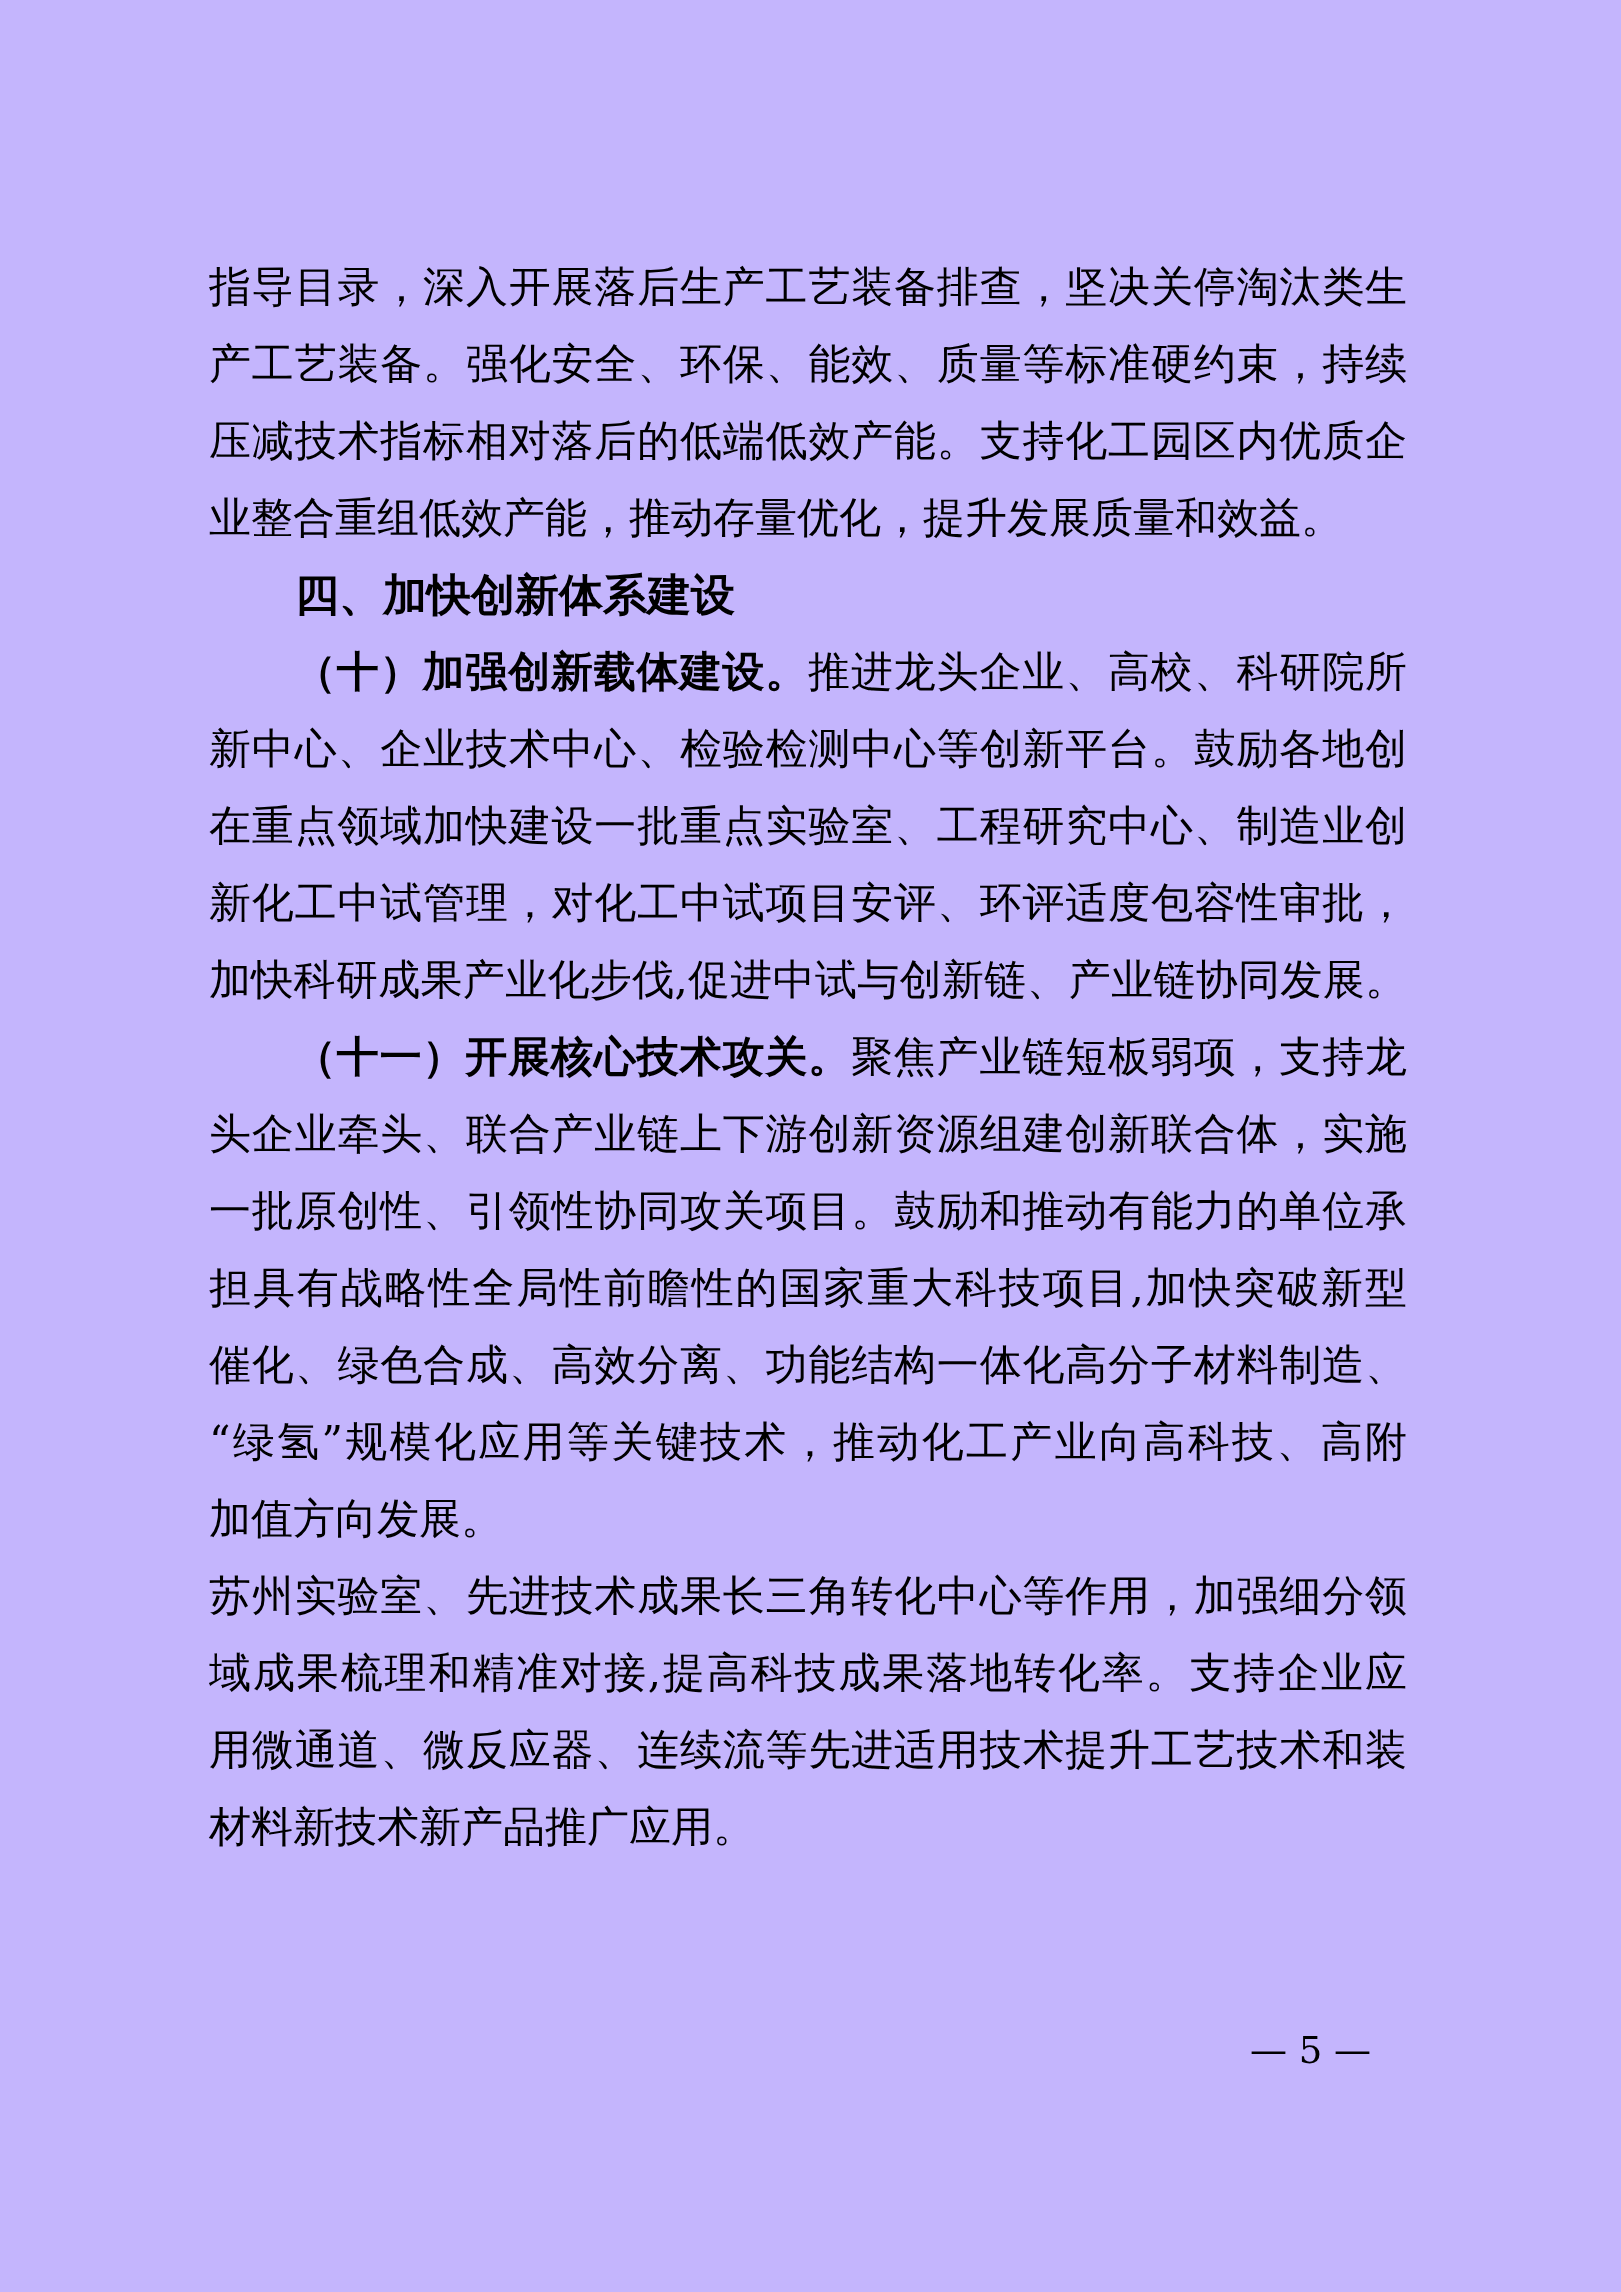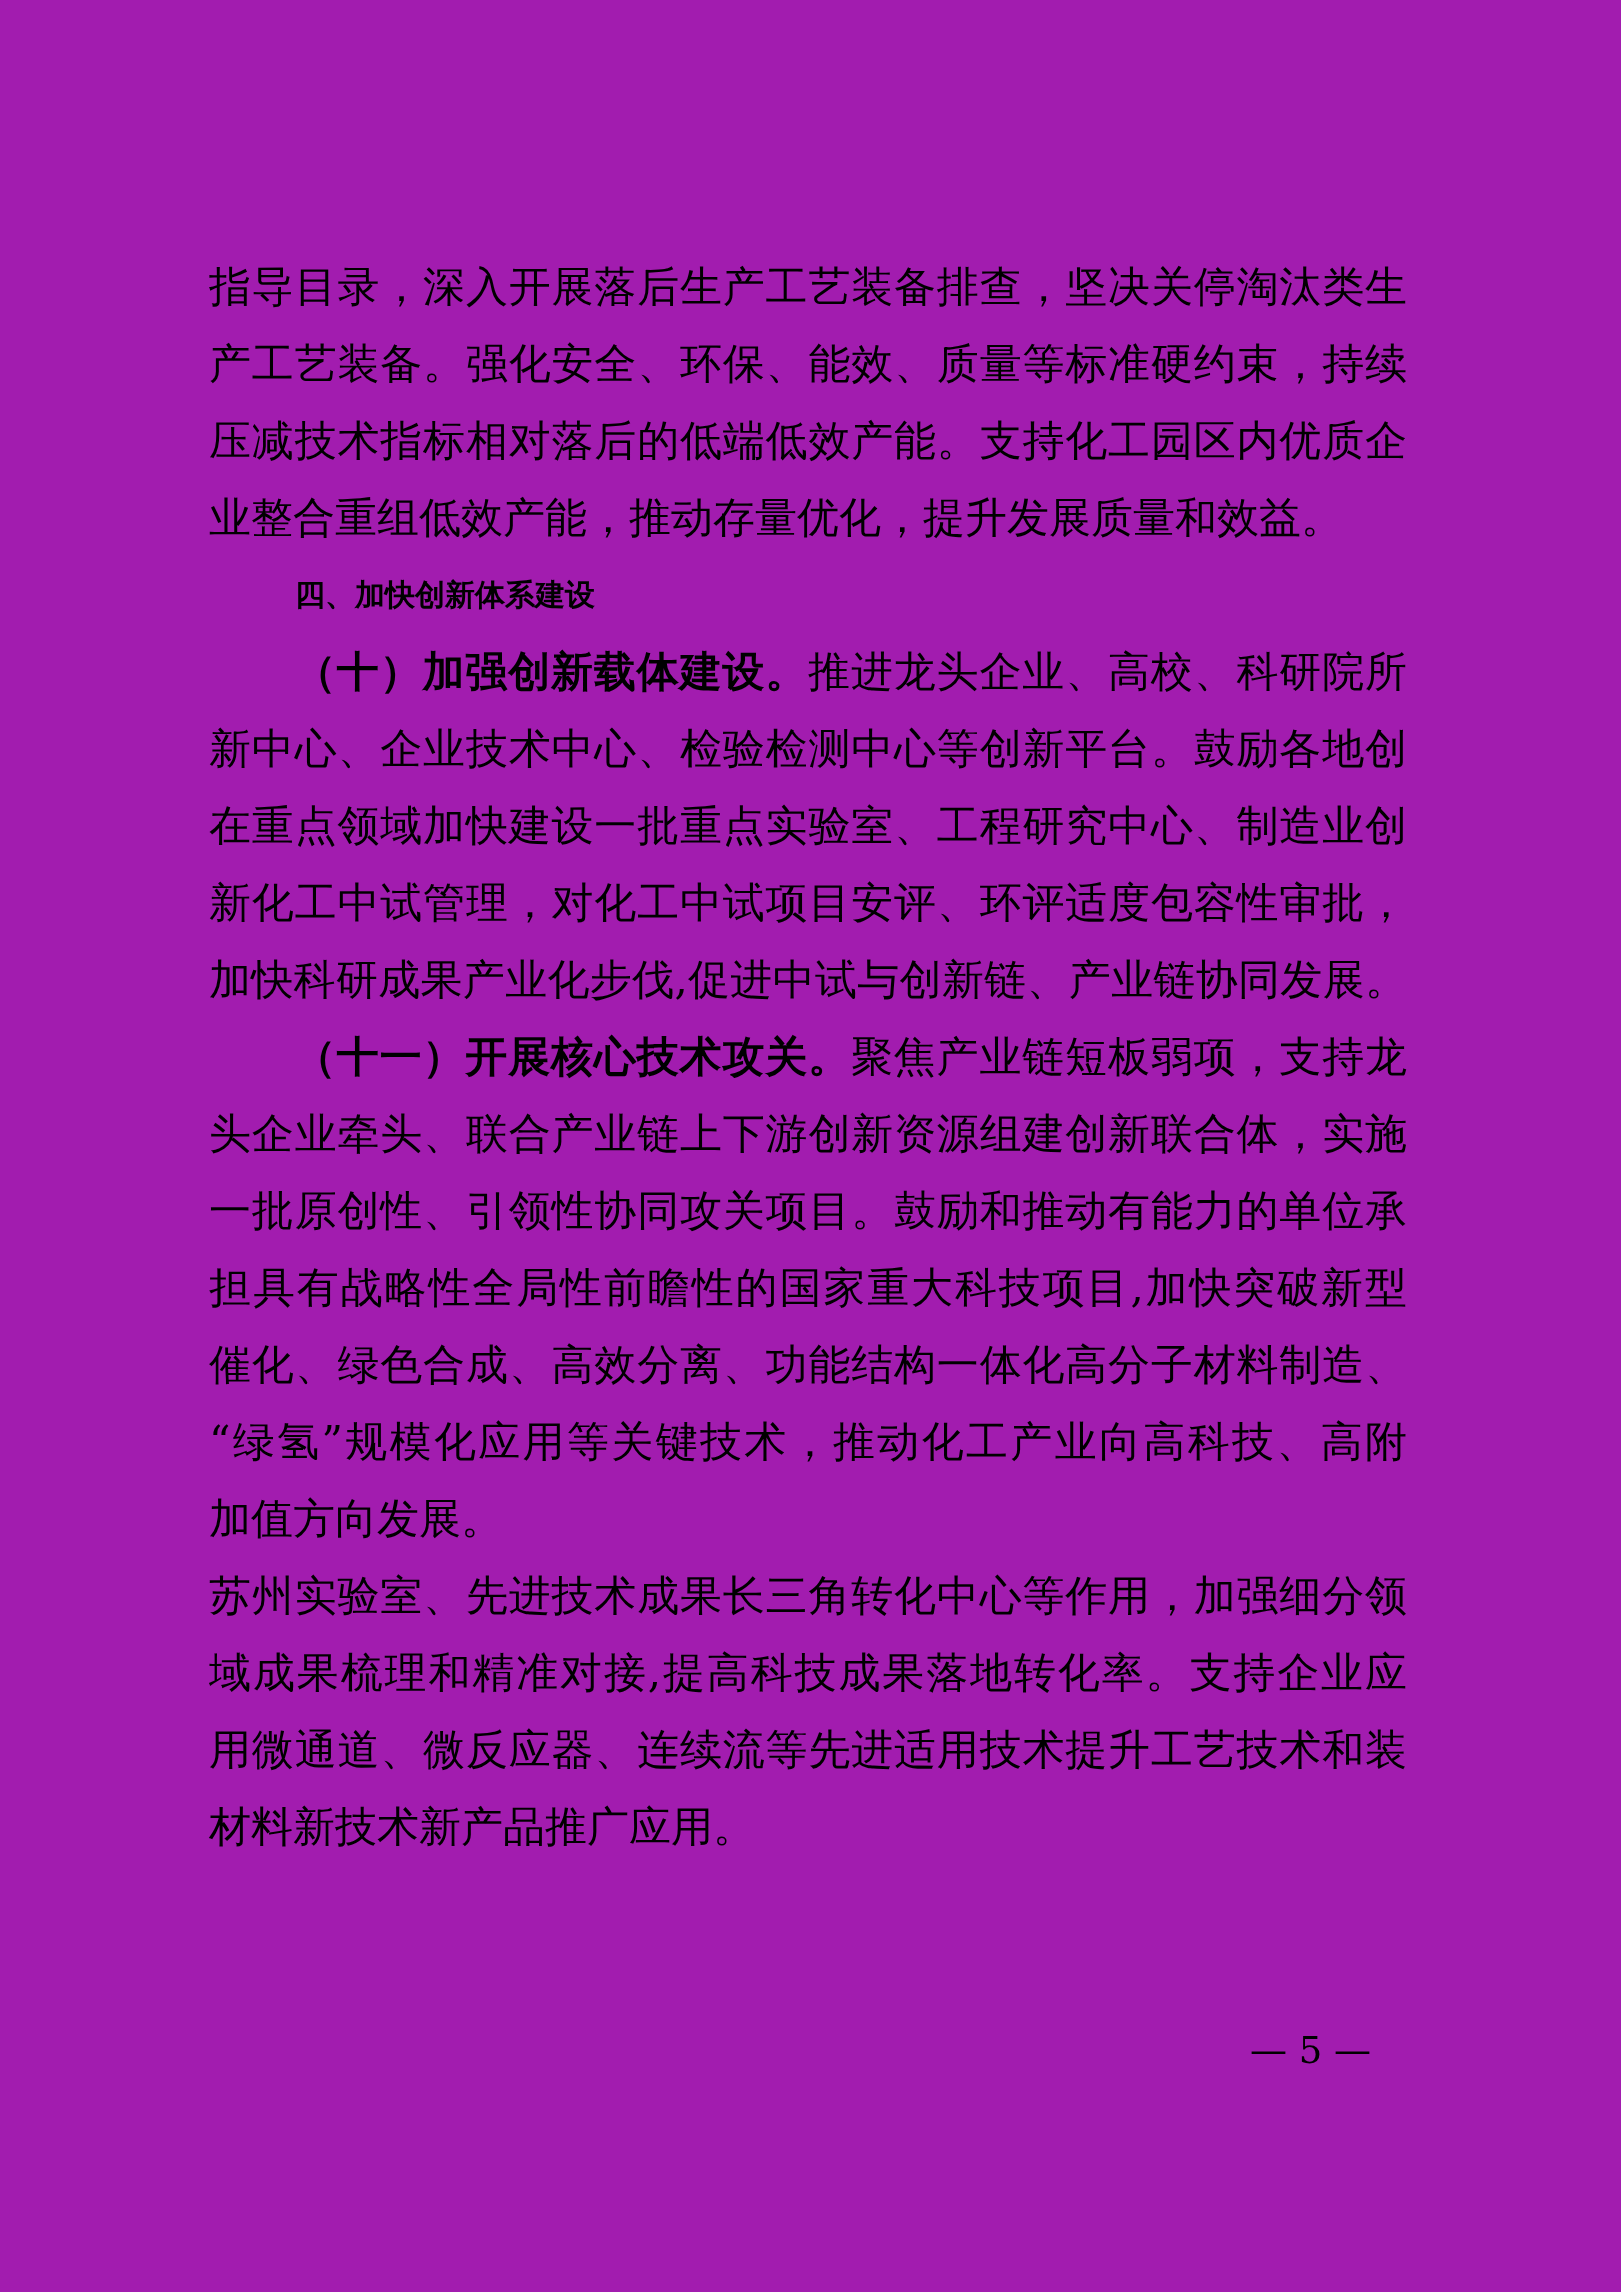--- a/index.html
+++ b/index.html
@@ -5,21 +5,21 @@
   html, body {
     margin: 0;
     padding: 0;
     background: #e8e8e8;
   }
   .page {
     position: relative;
     width: 1621px;
     height: 2293px;
     margin: 0 auto;
-    background: #a21caf;
+    background: #c4b5fd;
     color: #000000;
     font-family: "DejaVu Serif", "Liberation Serif", serif;
     overflow: hidden;
   }
   .doc-body {
     position: absolute;
     left: 209px;
     top: 248px;
     width: 1198px;
   }
@@ -37,21 +37,21 @@
   .textline.end {
     text-align: left;
     text-align-last: left;
   }
   .textline.indent2 {
     text-indent: 85px;
   }
   .heading-line {
     height: 77px;
     line-height: 77px;
-    font-size: 30px;
+    font-size: 44px;
     font-weight: bold;
     font-family: "DejaVu Sans", "Liberation Sans", sans-serif;
     padding-left: 86px;
     text-align: left;
     white-space: nowrap;
   }
   .lead {
     font-weight: bold;
     font-family: Liberation Sans, sans-serif;
   }

